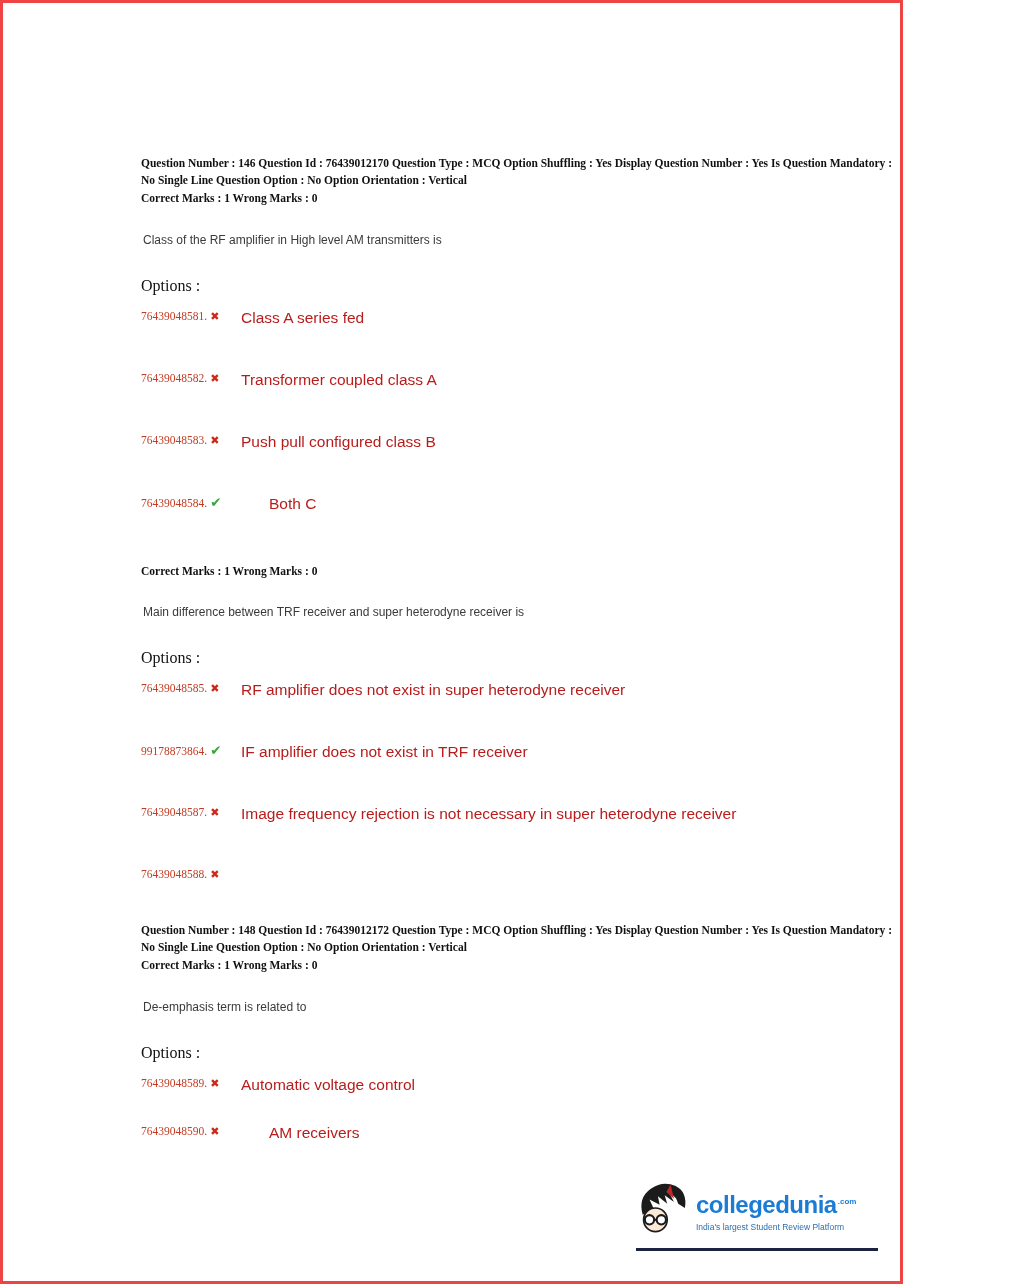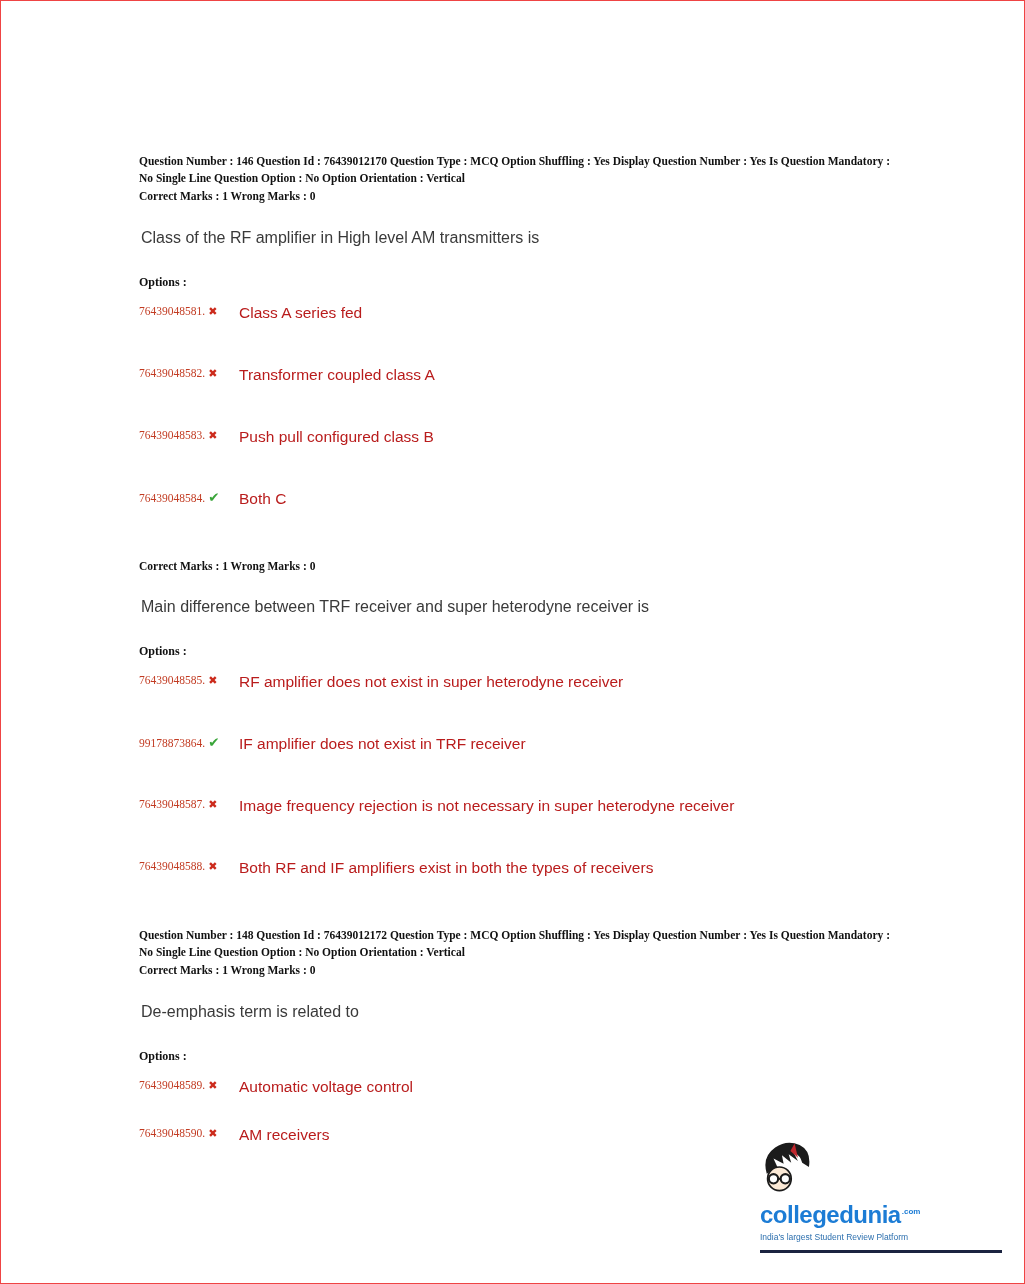--- a/index.html
+++ b/index.html
@@ -1,22 +1,22 @@
 <!DOCTYPE html>
 <html><head>
 <meta charset="utf-8">
 <style>
   * { box-sizing: border-box; }
   html, body { margin: 0; padding: 0; background: #ffffff; }
   .page {
     position: relative;
-    width: 1025px;
+    width: 903px;
     height: 1284px;
     background: #ffffff;
-    border: 1px solid #ef4444;
+    border: 3px solid #ef4444;
     font-family: "Liberation Serif", serif;
     color: #111111;
     overflow: hidden;
   }
   .content {
     position: absolute;
     top: 152px;
     left: 138px;
     width: 762px;
   }
@@ -25,35 +25,35 @@
     margin: 0;
     font-weight: bold;
     font-size: 11.5px;
     line-height: 16.5px;
     color: #111111;
   }
   .marks { margin: 2px 0 0 0; }
   .qtext {
     margin: 24px 0 0 2px;
     font-family: "Liberation Sans", sans-serif;
-    font-size: 16px;
+    font-size: 12px;
     line-height: 18px;
     color: #3a3a3a;
   }
   .options-label {
     margin: 28px 0 0 0;
-    font-weight: bold;
-    font-size: 12px;
+    font-weight: normal;
+    font-size: 16px;
   }
   .options { margin-top: 14px; }
   .option {
     display: flex;
     margin-bottom: 34px;
   }
-  .option:last-child { margin-bottom: 0; }
+  .option:last-child { margin-bottom: 0; gap: 28px; }
   .q-tight .option { margin-bottom: 20px; }
   .opt-id-row {
     min-width: 100px;
     white-space: nowrap;
     font-size: 11.5px;
     line-height: 15px;
   }
   .opt-id { color: #c23b22; }
   .mark { margin-left: 3px; font-size: 11px; }
   .mark.wrong { color: #cc2b1c; }
@@ -65,21 +65,21 @@
     color: #b91c1c;
     margin-bottom: 10px;
   }
   .footer {
     position: absolute;
     right: 22px;
     bottom: 30px;
     width: 242px;
     cursor: pointer;
   }
-  .logo-row { display: flex; align-items: flex-start; flex-direction: column; }
+  .logo-row { display: flex; align-items: center; }
   .logo-icon { flex: 0 0 auto; margin-right: 6px; }
   .logo-text { display: flex; flex-direction: column; }
   .wordmark {
     font-family: "Liberation Sans", sans-serif;
     font-weight: bold;
     font-size: 24px;
     letter-spacing: -0.5px;
     color: #1c7cd5;
     line-height: 26px;
   }
@@ -162,21 +162,20 @@
         <div class="option">
           <span class="opt-id-row">
             <span class="opt-id">76439048587.</span><span class="mark wrong">✖</span>
           </span>
           <span class="opt-text">Image frequency rejection is not necessary in super heterodyne receiver</span>
         </div>
         <div class="option">
           <span class="opt-id-row">
             <span class="opt-id">76439048588.</span><span class="mark wrong">✖</span>
           </span>
-          <span class="opt-text">Both RF and IF amplifiers exist in both the types of receivers</span>
         </div>
       </div>
     </section>
 
     <section class="question q-tight">
       <p class="meta">Question Number : 148 Question Id : 76439012172 Question Type : MCQ Option Shuffling : Yes Display Question Number : Yes Is Question Mandatory : No Single Line Question Option : No Option Orientation : Vertical</p>
       <p class="meta marks">Correct Marks : 1 Wrong Marks : 0</p>
       <p class="qtext">De-emphasis term is related to</p>
       <p class="options-label">Options :</p>
       <div class="options">

